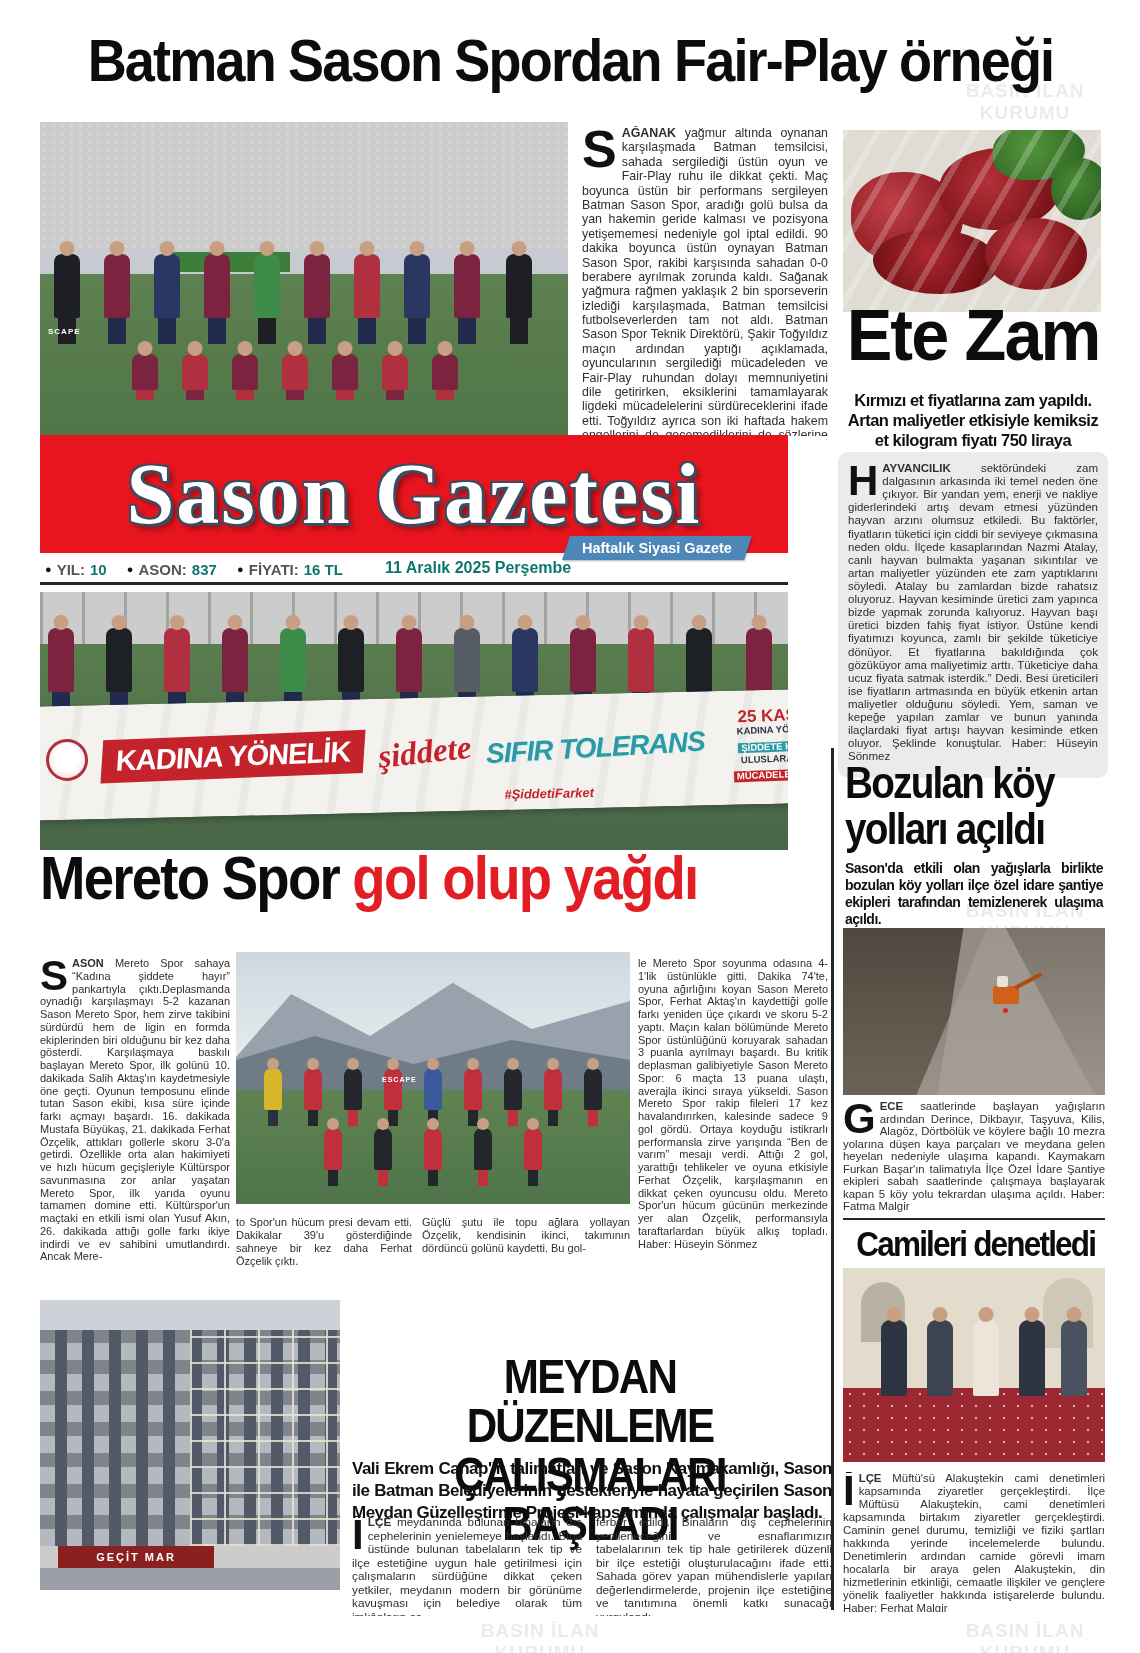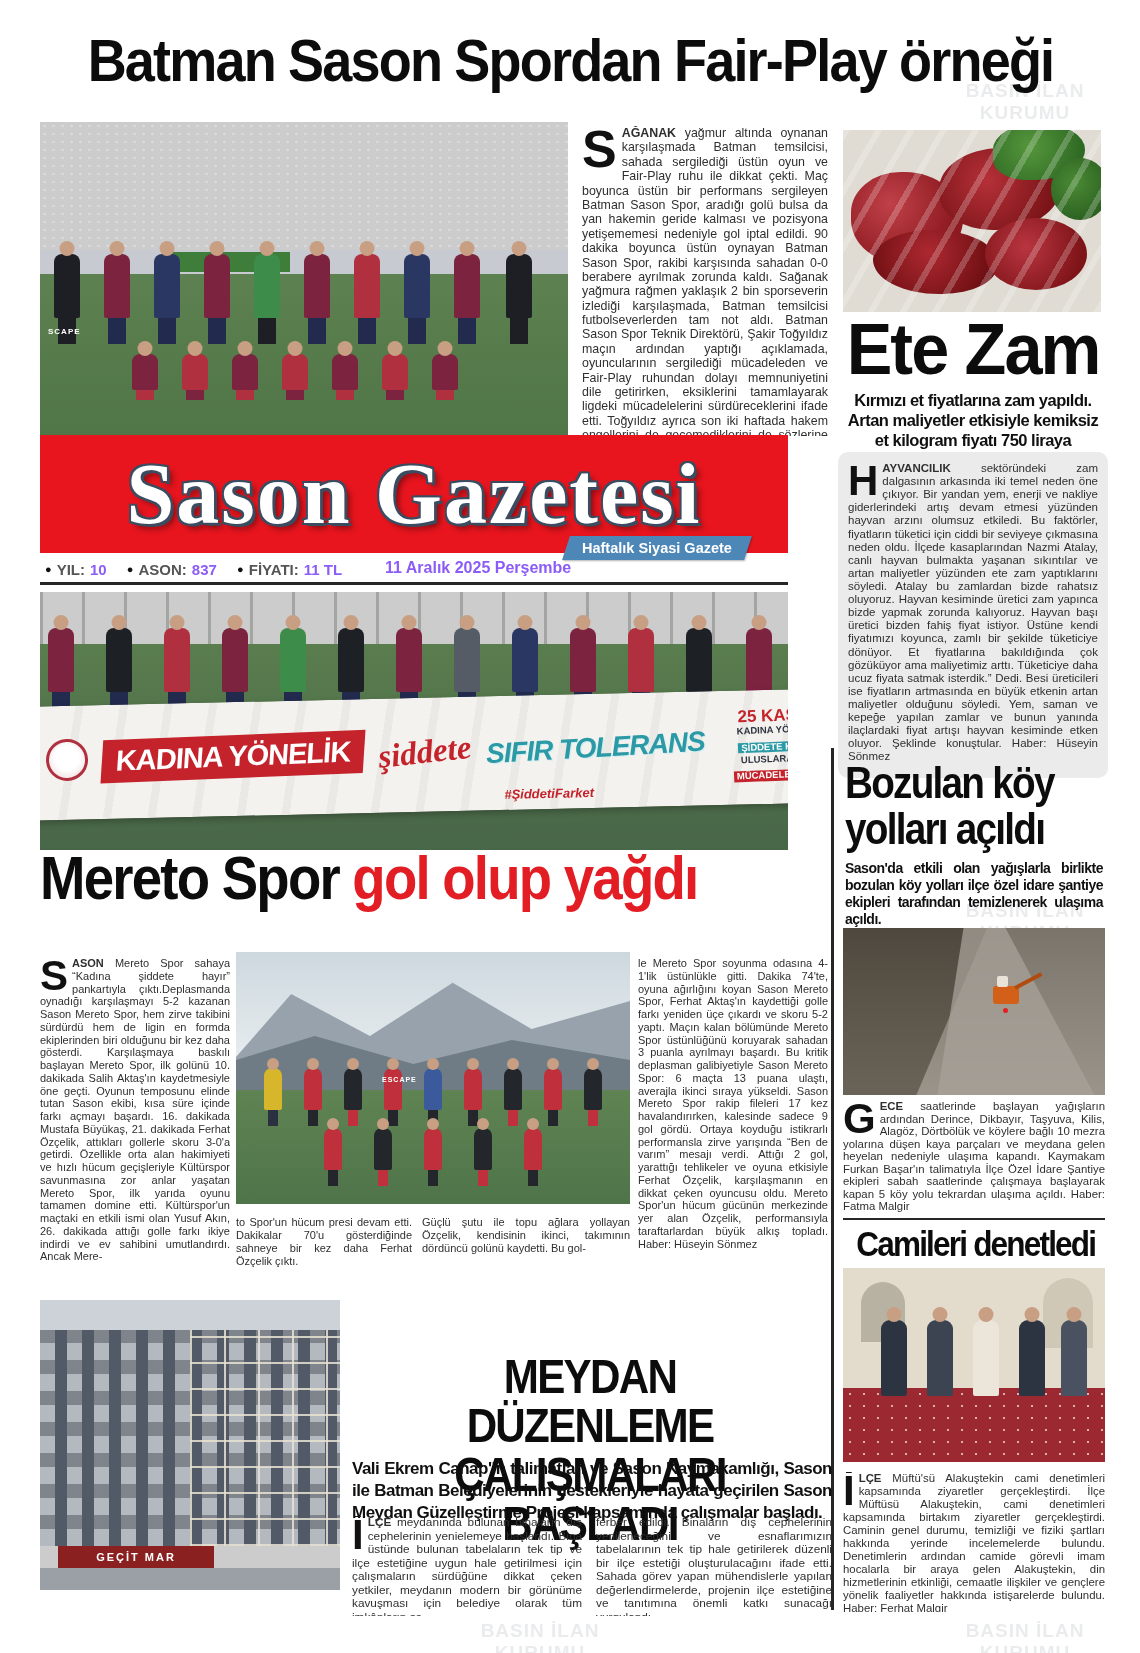--- a/index.html
+++ b/index.html
@@ -25,21 +25,21 @@
   .mast-title{font-family:"Liberation Serif",serif;font-weight:bold;font-size:86px;color:#fff;
               letter-spacing:2px;line-height:1;
               text-shadow:-2px -2px 0 #3c4c60,2px -2px 0 #3c4c60,-2px 2px 0 #3c4c60,3px 3px 0 #3c4c60,5px 5px 6px rgba(0,0,0,.45);}
   .badge{position:absolute;right:40px;bottom:-7px;height:24px;background:#4d87b8;
          transform:skewX(-18deg);display:flex;align-items:center;padding:0 16px;box-shadow:1px 1px 2px rgba(0,0,0,.3);}
   .badge span{transform:skewX(18deg);color:#fff;font-weight:bold;font-size:14.5px;white-space:nowrap;}
   .infoline{position:absolute;left:45px;top:559px;width:740px;height:20px;font-size:15px;font-weight:bold;}
   .ig{display:inline-flex;align-items:center;gap:5px;margin-right:16px;}
   .blt{font-size:11px;color:#111;}
   .ilab{color:#555;}
-  .ival{color:#8b5cf6;text-align:center;}
+  .ival{color:#0f766e;text-align:center;}
   .hr{position:absolute;background:#262626;}
   
   .fig{position:absolute;width:26px;height:64px;background:var(--k,#7c2340);border-radius:8px 8px 2px 2px;}
   .fig::before{content:"";position:absolute;top:-13px;left:50%;transform:translateX(-50%);
                width:15px;height:15px;border-radius:50%;background:#c99f84;}
   .fig::after{content:"";position:absolute;top:100%;left:4px;right:4px;height:26px;background:var(--p,#222b4e);}
   .fig.s{height:36px;}
   .fig.s::after{height:10px;}
   .fig.sm{width:18px;height:42px;}
   .fig.sm::before{width:12px;height:12px;top:-10px;}
@@ -134,21 +134,21 @@
   <div class="photo" style="left:843px;top:130px;width:258px;height:182px">
     <div class="abs" style="left:0;top:0;width:258px;height:182px;background:#e0dcd4"></div>
     <div class="abs" style="left:8px;top:42px;width:112px;height:92px;border-radius:46% 54% 50% 50%;background:radial-gradient(circle at 35% 35%, #c04048, #8c1a20 70%)"></div>
     <div class="abs" style="left:96px;top:18px;width:122px;height:82px;border-radius:52% 48% 55% 45%;background:radial-gradient(circle at 40% 40%, #b53038, #7a1418 75%)"></div>
     <div class="abs" style="left:30px;top:100px;width:124px;height:64px;border-radius:48% 52% 45% 55%;background:radial-gradient(circle at 45% 35%, #ad2830, #701014 75%)"></div>
     <div class="abs" style="left:142px;top:88px;width:102px;height:72px;border-radius:50%;background:radial-gradient(circle at 40% 40%, #b93540, #7e1418 75%)"></div>
     <div class="abs" style="left:150px;top:-6px;width:92px;height:56px;border-radius:50% 50% 60% 40%;background:radial-gradient(circle at 40% 40%, #55963c, #2f6a24 80%)"></div>
     <div class="abs" style="left:208px;top:28px;width:58px;height:62px;border-radius:50%;background:radial-gradient(circle at 40% 40%, #4a8a34, #2a5e20 80%)"></div>
     <div class="abs" style="left:0;top:0;width:258px;height:182px;background:repeating-linear-gradient(120deg, rgba(255,255,255,.22) 0 6px, transparent 6px 28px)"></div>
   </div>
-  <div class="abs cwrap" style="left:840px;top:308px;width:266px">
+  <div class="abs cwrap" style="left:840px;top:294px;width:266px">
     <span class="cond" style="font-size:72px;transform:scaleX(.95)">Ete Zam</span>
   </div>
   <div class="abs sub" style="left:840px;top:390px;width:266px;text-align:center;font-size:16.5px;line-height:1.22">Kırmızı et fiyatlarına zam yapıldı. Artan maliyetler etkisiyle kemiksiz et kilogram fiyatı 750 liraya yükseldi.</div>
   <div class="panel" style="left:838px;top:452px;width:270px;height:326px"></div>
   <div class="abs bodytxt" style="left:848px;top:462px;width:250px;height:308px;font-size:11.5px;line-height:1.14">
     <span class="dc2">H</span><b class="lead">AYVANCILIK</b> <span> sektöründeki zam dalgasının arkasında iki temel neden öne çıkıyor. Bir yandan yem, enerji ve nakliye giderlerindeki artış devam etmesi yüzünden hayvan arzını olumsuz etkiledi. Bu faktörler, fiyatların tüketici için ciddi bir seviyeye çıkmasına neden oldu. İlçede kasaplarından Nazmi Atalay, canlı hayvan bulmakta yaşanan sıkıntılar ve artan maliyetler yüzünden ete zam yaptıklarını söyledi. Atalay bu zamlardan bizde rahatsız oluyoruz. Hayvan kesiminde üretici zam yapınca bizde yapmak zorunda kalıyoruz. Hayvan başı üretici bizden fahiş fiyat istiyor. Üstüne kendi fiyatımızı koyunca, zamlı bir şekilde tüketiciye dönüyor. Et fiyatlarına bakıldığında çok gözüküyor ama maliyetimiz arttı. Tüketiciye daha ucuz fiyata satmak isterdik.” Dedi. Besi üreticileri ise fiyatların artmasında en büyük etkenin artan maliyetler olduğunu söyledi. Yem, saman ve kepeğe yapılan zamlar ve bunun yanında ilaçlardaki fiyat artışı hayvan kesiminde etken oluyor. Şeklinde konuştular. Haber: Hüseyin Sönmez</span>
   </div>
 
   <div class="masthead">
     <span class="mast-title">Sason Gazetesi</span>
@@ -163,21 +163,21 @@
         <span class="ival">10</span>
       </span>
     <span class="ig">
         <span class="blt">●</span>
         <span class="ilab">ASON:</span>
         <span class="ival">837</span>
       </span>
     <span class="ig">
         <span class="blt">●</span>
         <span class="ilab">FİYATI:</span>
-        <span class="ival">11 TL</span>
+        <span class="ival">16 TL</span>
       </span>
     <span class="abs ival" style="left:340px;top:0;font-size:16px">11 Aralık 2025 Perşembe</span>
   </div>
   <div class="hr" style="left:40px;top:582px;width:748px;height:3px"></div>
 
   <div class="photo" style="left:40px;top:592px;width:748px;height:258px">
     <div class="abs" style="left:0;top:0;width:748px;height:52px;background:linear-gradient(#87917f,#a6ae9d);background-image:repeating-linear-gradient(90deg, rgba(55,65,55,.28) 0 3px, transparent 3px 42px)"></div>
     <div class="abs" style="left:0;top:52px;width:748px;height:206px;background:linear-gradient(#5a7d4e,#486648)"></div>
     <div class="fig" style="left:8px;top:36px;--k:#7c2340"></div>
     <div class="fig" style="left:66px;top:36px;--k:#1d2126"></div>
@@ -234,21 +234,21 @@
     <div class="fig sm" style="left:268px;top:116px;--k:#23262b;--p:#c0303c"></div>
     <div class="fig sm" style="left:308px;top:116px;--k:#c0303c;--p:#23262b"></div>
     <div class="fig sm" style="left:348px;top:116px;--k:#23262b;--p:#c0303c"></div>
     <div class="fig sm s" style="left:88px;top:176px;--k:#c0303c;--p:#23262b"></div>
     <div class="fig sm s" style="left:138px;top:176px;--k:#23262b;--p:#c0303c"></div>
     <div class="fig sm s" style="left:188px;top:176px;--k:#c0303c;--p:#23262b"></div>
     <div class="fig sm s" style="left:238px;top:176px;--k:#23262b;--p:#c0303c"></div>
     <div class="fig sm s" style="left:288px;top:176px;--k:#c0303c;--p:#23262b"></div>
     <span class="jersey" style="left:146px;top:124px;font-size:7px">ESCAPE</span>
   </div>
-  <div class="abs bodytxt" style="left:236px;top:1216px;width:176px;height:96px;font-size:11px;line-height:1.18">to Spor'un hücum presi devam etti. Dakikalar 70'u gösterdiğinde sahneye bir kez daha Ferhat Özçelik çıktı.</div>
+  <div class="abs bodytxt" style="left:236px;top:1216px;width:176px;height:96px;font-size:11px;line-height:1.18">to Spor'un hücum presi devam etti. Dakikalar 39'u gösterdiğinde sahneye bir kez daha Ferhat Özçelik çıktı.</div>
   <div class="abs bodytxt" style="left:422px;top:1216px;width:208px;height:96px;font-size:11px;line-height:1.18">Güçlü şutu ile topu ağlara yollayan Özçelik, kendisinin ikinci, takımının dördüncü golünü kaydetti. Bu gol-</div>
   <div class="abs bodytxt" style="left:638px;top:957px;width:190px;height:352px;font-size:11px;line-height:1.16">le Mereto Spor soyunma odasına 4-1'lik üstünlükle gitti. Dakika 74'te, oyuna ağırlığını koyan Sason Mereto Spor, Ferhat Aktaş'ın kaydettiği golle farkı yeniden üçe çıkardı ve skoru 5-2 yaptı. Maçın kalan bölümünde Mereto Spor üstünlüğünü koruyarak sahadan 3 puanla ayrılmayı başardı. Bu kritik deplasman galibiyetiyle Sason Mereto Spor: 6 maçta 13 puana ulaştı, averajla ikinci sıraya yükseldi. Sason Mereto Spor rakip fileleri 17 kez havalandırırken, kalesinde sadece 9 gol gördü. Ortaya koyduğu istikrarlı performansla zirve yarışında “Ben de varım” mesajı verdi. Attığı 2 gol, yarattığı tehlikeler ve oyuna etkisiyle Ferhat Özçelik, karşılaşmanın en dikkat çeken oyuncusu oldu. Mereto Spor'un hücum gücünün merkezinde yer alan Özçelik, performansıyla taraftarlardan büyük alkış topladı. Haber: Hüseyin Sönmez</div>
 
   <div class="hr" style="left:831px;top:748px;width:3px;height:862px"></div>
 
   <div class="abs" style="left:845px;top:760px">
     <span class="condL" style="font-size:44px;line-height:1.04;transform:scaleX(.88)">Bozulan köy
 yolları açıldı</span>
   </div>
   <div class="abs sub" style="left:845px;top:860px;width:258px;font-size:14px;line-height:1.22;text-align:justify">Sason'da etkili olan yağışlarla birlikte bozulan köy yolları ilçe özel idare şantiye ekipleri tarafından temizlenerek ulaşıma açıldı.</div>

